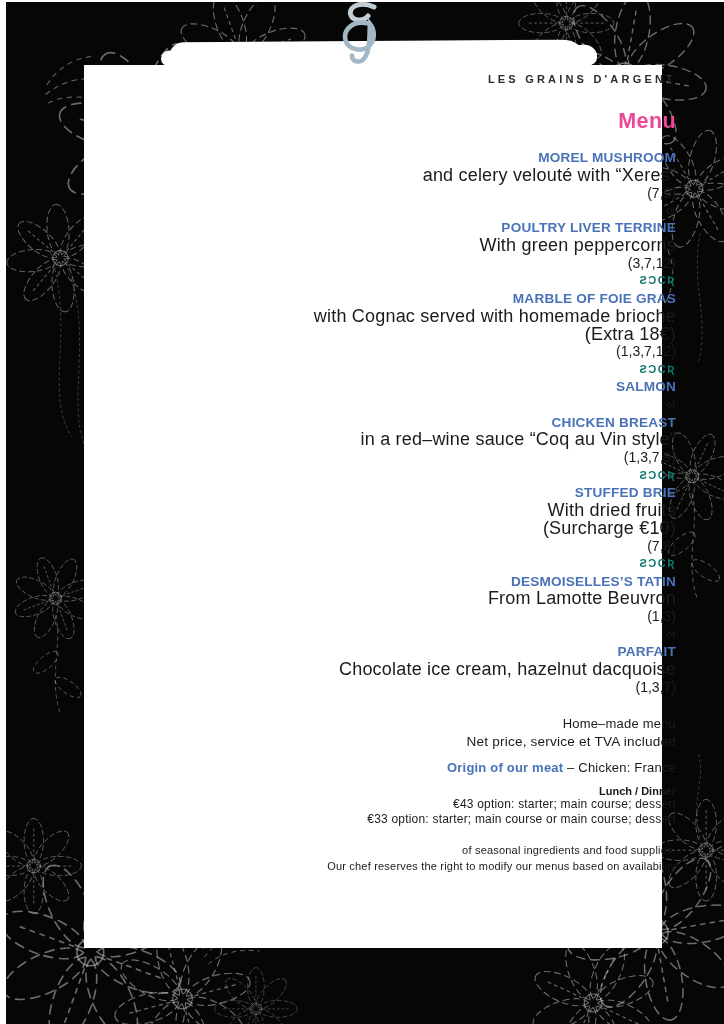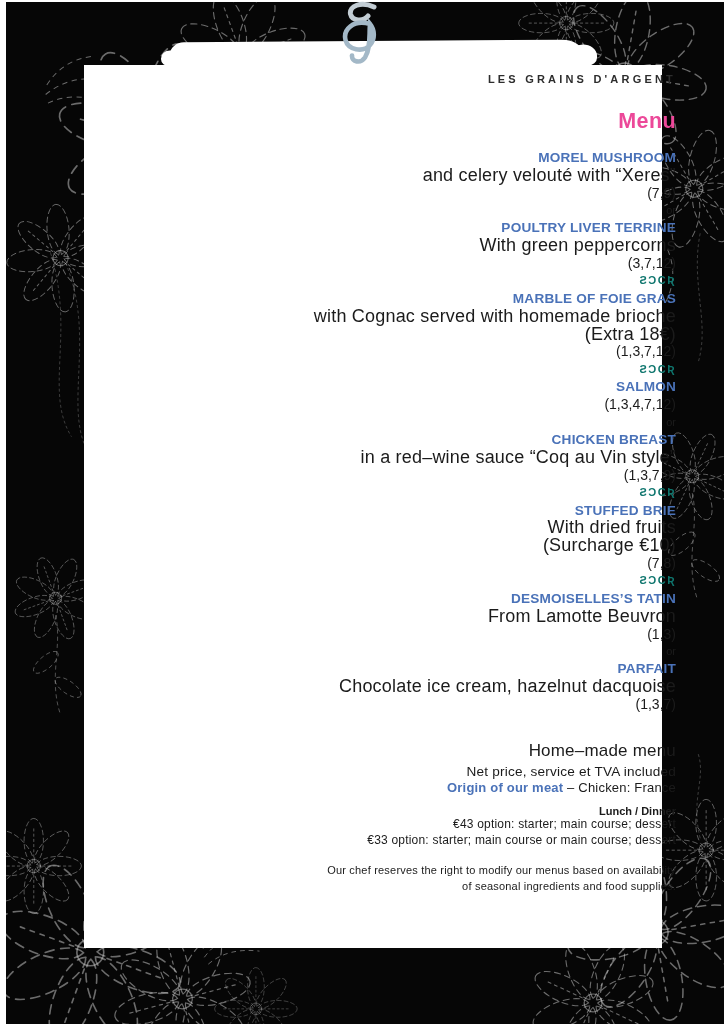--- a/index.html
+++ b/index.html
@@ -17,23 +17,23 @@
   .logo-wrap{position:absolute;left:0;top:0;width:100%;display:flex;justify-content:center;z-index:5;}
   .content{position:absolute;left:84px;top:65px;width:592px;text-align:right;z-index:4;color:#1b1b1b;}
   .restaurant-name{margin-top:8px;font-size:11px;font-weight:700;letter-spacing:3.2px;color:#2d2d2d;}
   .menu-title{margin:24px 0 0 0;font-size:21.5px;font-weight:700;color:#ec4899;letter-spacing:.4px;}
   .courses{margin-top:15px;margin-left:14px;}
   .dish-name{font-size:13.6px;line-height:17.8px;font-weight:700;color:#4a72b8;letter-spacing:.2px;}
   .dish-desc{font-size:18px;line-height:17.8px;letter-spacing:.2px;padding-left:48px;}
   .allergens{font-size:14px;line-height:17.4px;}
   .or-label{font-size:11px;line-height:17.4px;}
   .separator{font-size:11px;line-height:17.6px;font-weight:600;letter-spacing:1.5px;color:#0f766e;}
-  .home-made{margin-top:28px;font-size:17px;letter-spacing:.2px;}
+  .home-made{margin-top:20px;font-size:13px;letter-spacing:.2px;}
   .net-price{margin-top:3px;font-size:13.6px;letter-spacing:.2px;padding-left:46px;}
-  .origin{margin-top:1px;font-size:13px;letter-spacing:.2px;}
+  .origin{margin-top:11px;font-size:13px;letter-spacing:.2px;}
   .origin .origin-label{color:#4a72b8;font-weight:700;}
   .service-title{margin-top:10px;font-size:11px;font-weight:700;}
   .option{font-size:12px;line-height:15.4px;letter-spacing:.2px;}
   .disclaimer{margin-top:14px;font-size:11px;line-height:16px;letter-spacing:.2px;}
 </style>
 </head>
 <body>
 
 <div class="frame">
   <svg class="flowers" viewBox="0 0 724 1024" aria-hidden="true">
@@ -141,21 +141,20 @@
       <div class="dish-name">POULTRY LIVER TERRINE</div>
       <div class="dish-desc">With green peppercorns</div>
       <div class="allergens">(3,7,12)</div>
       <div class="separator">ƧƆϹƦ</div>
       <div class="dish-name">MARBLE OF FOIE GRAS</div>
       <div class="dish-desc">with Cognac served with homemade brioche</div>
       <div class="dish-desc">(Extra 18€)</div>
       <div class="allergens">(1,3,7,12)</div>
       <div class="separator">ƧƆϹƦ</div>
       <div class="dish-name">SALMON</div>
-      <div class="allergens">(1,3,4,7,12)</div>
       <div class="or-label">or</div>
       <div class="dish-name">CHICKEN BREAST</div>
       <div class="dish-desc">in a red–wine sauce “Coq au Vin style”</div>
       <div class="allergens">(1,3,7,9)</div>
       <div class="separator">ƧƆϹƦ</div>
       <div class="dish-name">STUFFED BRIE</div>
       <div class="dish-desc">With dried fruits</div>
       <div class="dish-desc">(Surcharge €10)</div>
       <div class="allergens">(7,8)</div>
       <div class="separator">ƧƆϹƦ</div>
@@ -171,16 +170,16 @@
   <div class="home-made">Home–made menu</div>
   <div class="net-price">Net price, service et TVA included</div>
 
   <div class="origin"><span class="origin-label">Origin of our meat</span><span> – Chicken: France</span></div>
 
   <div class="service-title">Lunch / Dinner</div>
   <div class="option">€43 option: starter; main course; dessert</div>
   <div class="option">€33 option: starter; main course or main course; dessert</div>
 
   <div class="disclaimer">
+    <div>of seasonal ingredients and food supplies.</div>
     <div>Our chef reserves the right to modify our menus based on availability</div>
-    <div>of seasonal ingredients and food supplies.</div>
   </div>
 </div>
 
 </body></html>

